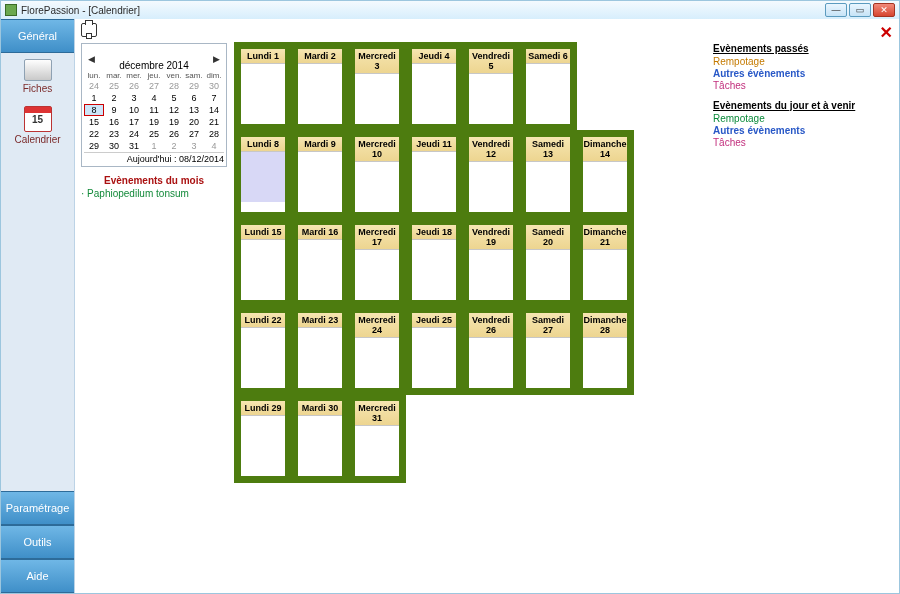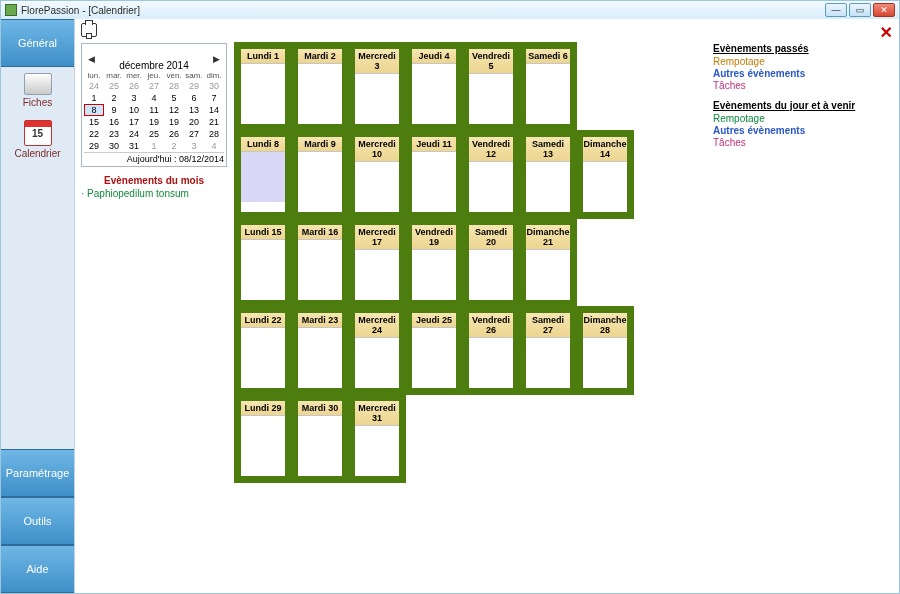--- a/index.html
+++ b/index.html
@@ -7,21 +7,21 @@
   
   .titlebar{height:18px;background:linear-gradient(to bottom,#f4fafe,#d7eefc);display:flex;align-items:center;padding:0 4px;color:#2a2a2a;}
   .titlebar .tb-icon{width:12px;height:12px;background:#6aa84f;border:1px solid #3a6b27;margin-right:4px;}
   .titlebar .tb-text{flex:1;font-size:10px;}
   .winbtns{display:flex;gap:2px;}
   .winbtn{width:22px;height:14px;border:1px solid #5b9bbf;border-radius:2px;background:linear-gradient(to bottom,#eaf6ff,#c6e3f6);display:flex;align-items:center;justify-content:center;font-size:9px;color:#333;}
   .winbtn.close{background:linear-gradient(to bottom,#f28a7a,#d64530);color:#fff;border-color:#a33322;}
   
   .app{display:flex;height:calc(100% - 18px);}
   .sidebar{width:74px;background:#e0eaf4;display:flex;flex-direction:column;border-right:1px solid #bcd3e6;}
-  .sb-section{background:linear-gradient(to bottom,#6fb7e6,#3f8fc8);color:#fff;font-size:11px;text-align:center;padding:17px 0;border-top:1px solid #2d6b99;border-bottom:1px solid #2d6b99;}
+  .sb-section{background:linear-gradient(to bottom,#6fb7e6,#3f8fc8);color:#fff;font-size:11px;text-align:center;padding:10px 0;border-top:1px solid #2d6b99;border-bottom:1px solid #2d6b99;}
   .sb-item{display:flex;flex-direction:column;align-items:center;padding:6px 0;cursor:pointer;}
   .sb-item span.label{color:#7b2a2a;font-size:10px;margin-top:2px;}
   .icon-fiches{width:28px;height:22px;background:linear-gradient(to bottom,#fefefe,#c9c9c9);border:1px solid #8ea1b3;border-radius:2px;}
   .icon-cal{width:28px;height:26px;background:#fff;border:1px solid #b33;border-radius:2px;position:relative;display:flex;align-items:center;justify-content:center;font-weight:bold;font-size:12px;color:#333;}
   .icon-cal::before{content:"";position:absolute;top:0;left:0;right:0;height:6px;background:#d33;}
   .sidebar-spacer{flex:1;}
   
   .content{flex:1;position:relative;padding:4px 6px;}
   .close-x{position:absolute;top:4px;right:6px;color:#c00;font-weight:bold;font-size:16px;cursor:pointer;}
   .print-icon{display:inline-block;width:16px;height:14px;border:1px solid #333;border-radius:2px;position:relative;margin-bottom:4px;}
@@ -224,20 +224,24 @@
             </div>
             <div class="day-cell">
               <div class="day-head">Mardi 16</div>
               <div class="day-body"></div>
             </div>
             <div class="day-cell">
               <div class="day-head">Mercredi 17</div>
               <div class="day-body"></div>
             </div>
             <div class="day-cell">
+              <div class="day-head">Jeudi 18</div>
+              <div class="day-body"></div>
+            </div>
+            <div class="day-cell">
               <div class="day-head">Vendredi 19</div>
               <div class="day-body"></div>
             </div>
             <div class="day-cell">
               <div class="day-head">Samedi 20</div>
               <div class="day-body"></div>
             </div>
             <div class="day-cell">
               <div class="day-head">Dimanche 21</div>
               <div class="day-body"></div>

